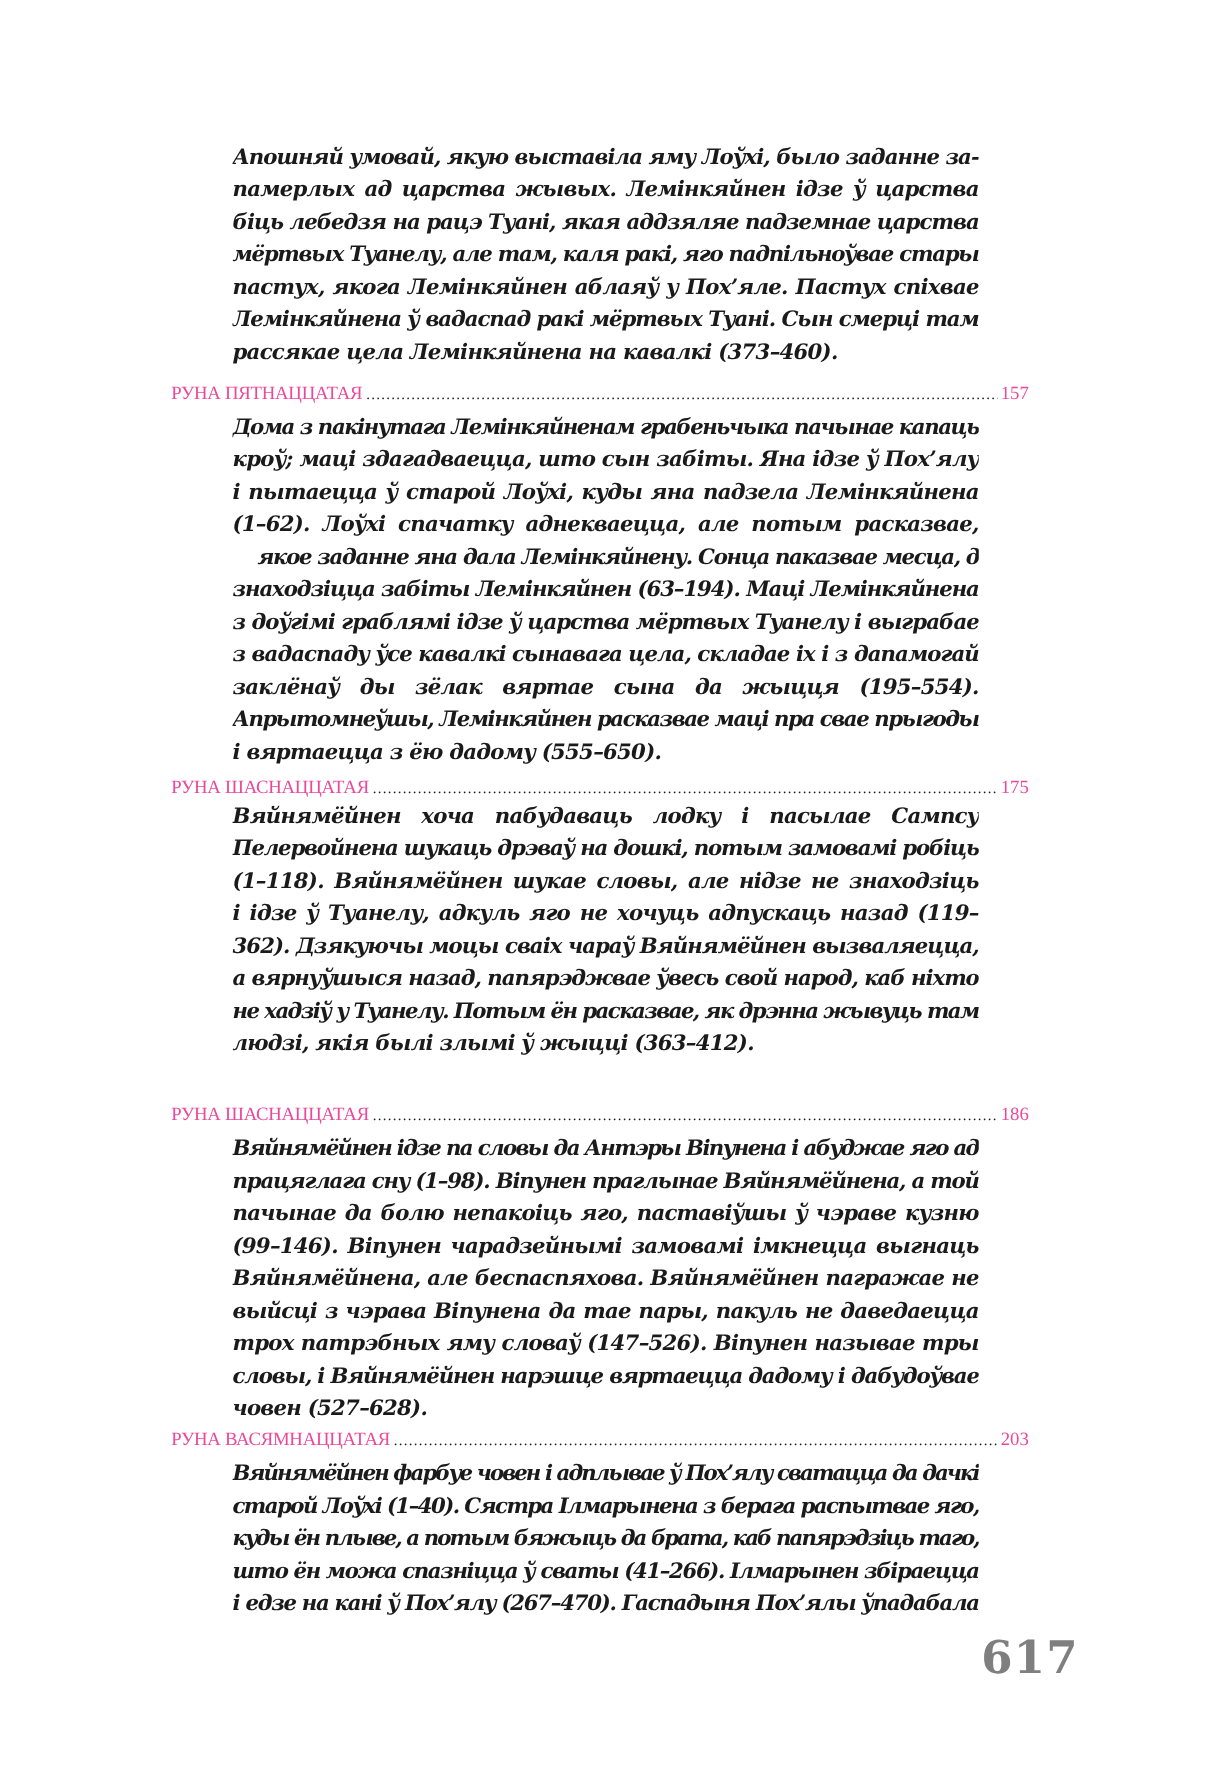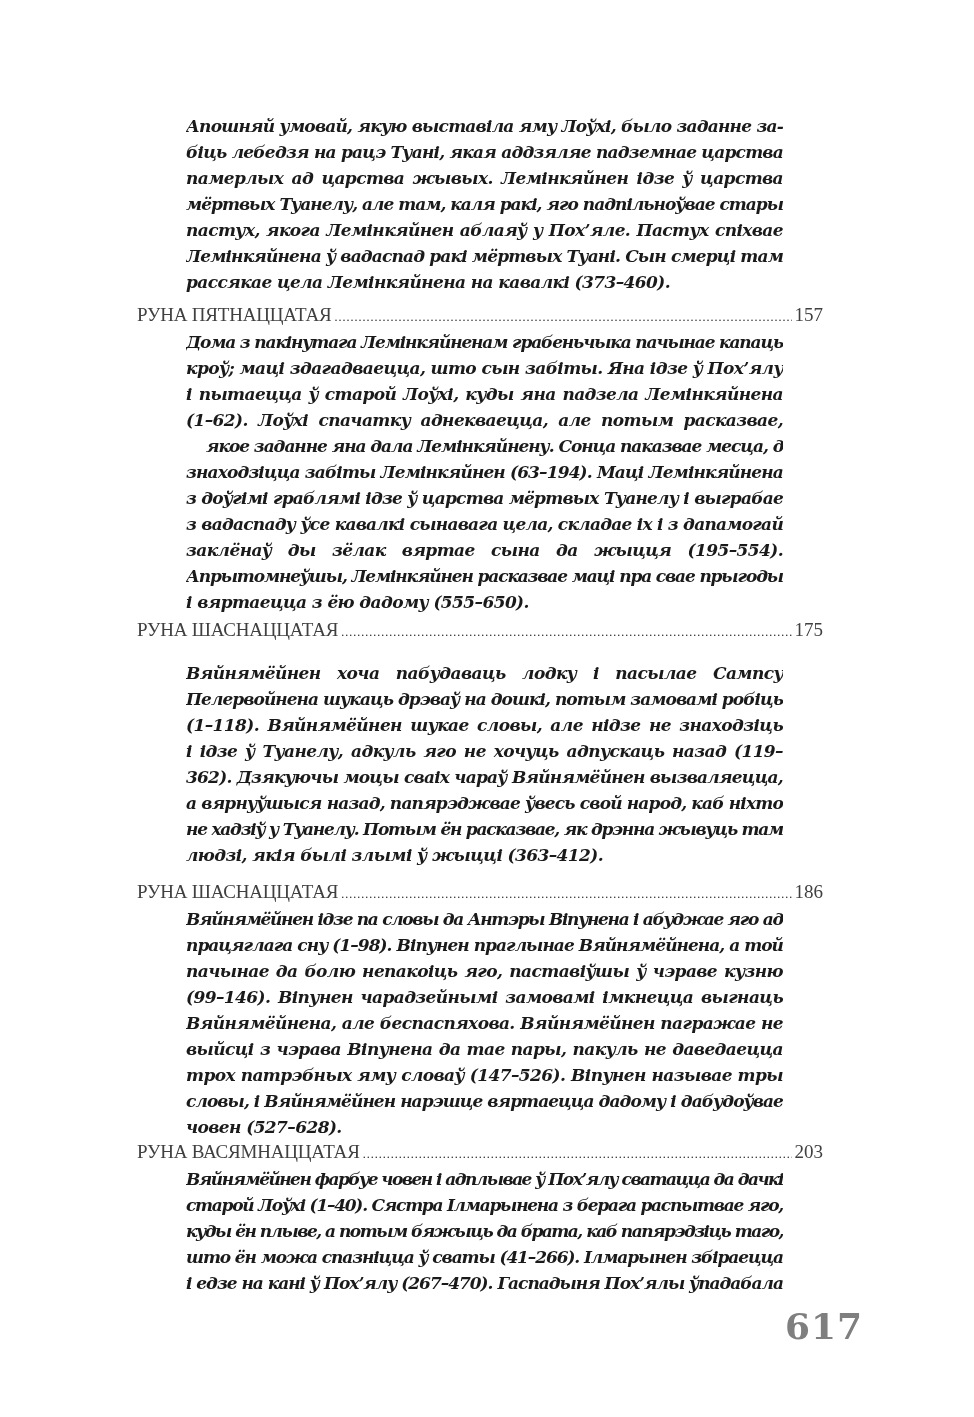--- a/index.html
+++ b/index.html
@@ -16,21 +16,21 @@
       word-spacing: 0px;
       color: #1a1a1a;
     }
     .para .ln { display: block; height: 26px; white-space: nowrap; text-align-last: justify; text-align: justify; overflow: hidden; }
     .para .ln.last { text-align-last: left; }
     .entry-head {
       position: absolute;
       left: 137px; width: 686px; height: 26px;
       display: flex; align-items: baseline;
       font-family: "Liberation Serif", "DejaVu Serif", serif;
-      font-size: 19px; line-height: 26px; color: #404040;
+      font-size: 15px; line-height: 26px; color: #ec4899;
     }
     .entry-head .title { white-space: nowrap; letter-spacing: -0.2px; }
     .entry-head .dots {
       flex: 1 1 auto; overflow: hidden; white-space: nowrap;
       margin: 0 3px; letter-spacing: 1px; font-size: 12px; color: #1a1a1a;
     }
     .entry-head .dots::before {
       content: "................................................................................................................................................................................................................................................................................................................................";
     }
     .entry-head .pg { white-space: nowrap; }
@@ -41,22 +41,22 @@
       font-size: 36px; font-weight: bold; color: #7f7f7f; letter-spacing: 1px;
     }
   </style>
 </head>
 <body>
 
 <div class="page">
 
   <div class="body-block para" style="top:113px;">
     <span class="ln"><span style="white-space: nowrap; letter-spacing: calc(-0.7743px);">Апошняй умовай, якую выставіла яму Лоўхі, было заданне за-</span></span>
+    <span class="ln"><span style="white-space: nowrap; word-spacing: 0px;">памерлых ад царства жывых. Лемінкяйнен ідзе ў царства</span></span>
     <span class="ln"><span style="white-space: nowrap; letter-spacing: calc(-0.775847px);">біць лебедзя на рацэ Туані, якая аддзяляе падземнае царства</span></span>
-    <span class="ln"><span style="white-space: nowrap; word-spacing: 0px;">памерлых ад царства жывых. Лемінкяйнен ідзе ў царства</span></span>
     <span class="ln"><span style="white-space: nowrap; letter-spacing: calc(-0.992448px); font-style: italic;">мёртвых Туанелу, але там, каля ракі, яго падпільноўвае стары</span></span>
     <span class="ln"><span style="white-space: nowrap; word-spacing: 0px;">пастух, якога Лемінкяйнен аблаяў у Пох’яле. Пастух спіхвае</span></span>
     <span class="ln"><span style="white-space: nowrap; letter-spacing: calc(-0.837877px);">Лемінкяйнена ў вадаспад ракі мёртвых Туані. Сын смерці там</span></span>
     <span class="ln last">рассякае цела Лемінкяйнена на кавалкі (373–460).</span>
   </div>
 
   <div class="entry-head" style="top:302px;">
     <span class="title">РУНА ПЯТНАЦЦАТАЯ</span>
     <span class="dots"></span>
     <span class="pg">157</span>
@@ -73,21 +73,21 @@
     <span class="ln"><span style="white-space: nowrap; word-spacing: 0px;">заклёнаў ды зёлак вяртае сына да жыцця (195–554).</span></span>
     <span class="ln"><span style="white-space: nowrap; letter-spacing: calc(-1.13893px);">Апрытомнеўшы, Лемінкяйнен расказвае маці пра свае прыгоды</span></span>
     <span class="ln last">і вяртаецца з ёю дадому (555–650).</span>
   </div>
 
   <div class="entry-head" style="top:617px;">
     <span class="title">РУНА ШАСНАЦЦАТАЯ</span>
     <span class="dots"></span>
     <span class="pg">175</span>
   </div>
-  <div class="body-block para" style="top:660px;">
+  <div class="body-block para" style="top:640px;">
     <span class="ln"><span style="white-space: nowrap; word-spacing: 0px;">Вяйнямёйнен хоча пабудаваць лодку і пасылае Сампсу</span></span>
     <span class="ln"><span style="white-space: nowrap; letter-spacing: calc(-0.949677px);">Пелервойнена шукаць дрэваў на дошкі, потым замовамі робіць</span></span>
     <span class="ln"><span style="white-space: nowrap; word-spacing: 0px;">(1–118). Вяйнямёйнен шукае словы, але нідзе не знаходзіць</span></span>
     <span class="ln"><span style="white-space: nowrap; word-spacing: 0px;">і ідзе ў Туанелу, адкуль яго не хочуць адпускаць назад (119–</span></span>
     <span class="ln"><span style="white-space: nowrap; letter-spacing: calc(-0.769085px);">362). Дзякуючы моцы сваіх чараў Вяйнямёйнен вызваляецца,</span></span>
     <span class="ln"><span style="white-space: nowrap; letter-spacing: calc(-0.820339px);">а вярнуўшыся назад, папярэджвае ўвесь свой народ, каб ніхто</span></span>
     <span class="ln"><span style="white-space: nowrap; letter-spacing: calc(-1.23858px);">не хадзіў у Туанелу. Потым ён расказвае, як дрэнна жывуць там</span></span>
     <span class="ln last">людзі, якія былі злымі ў жыцці (363–412).</span>
   </div>
 

